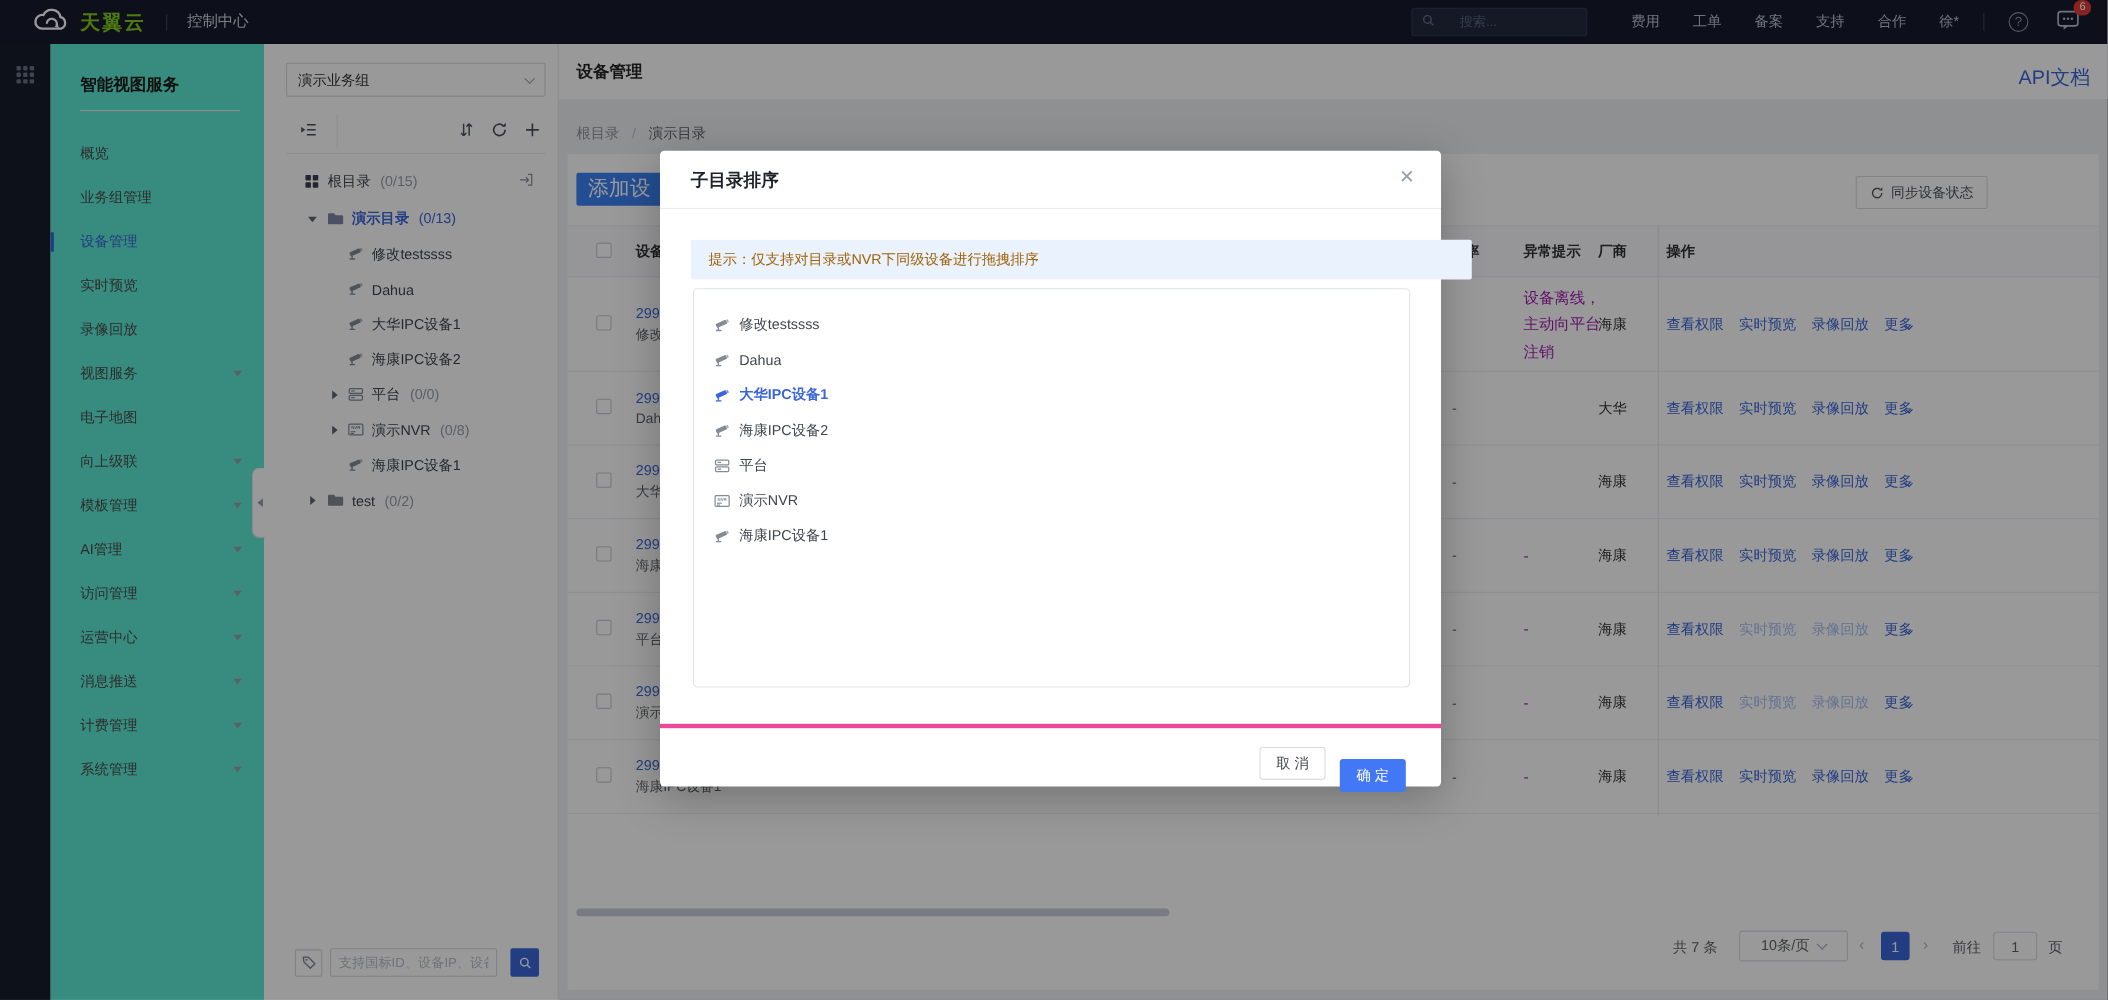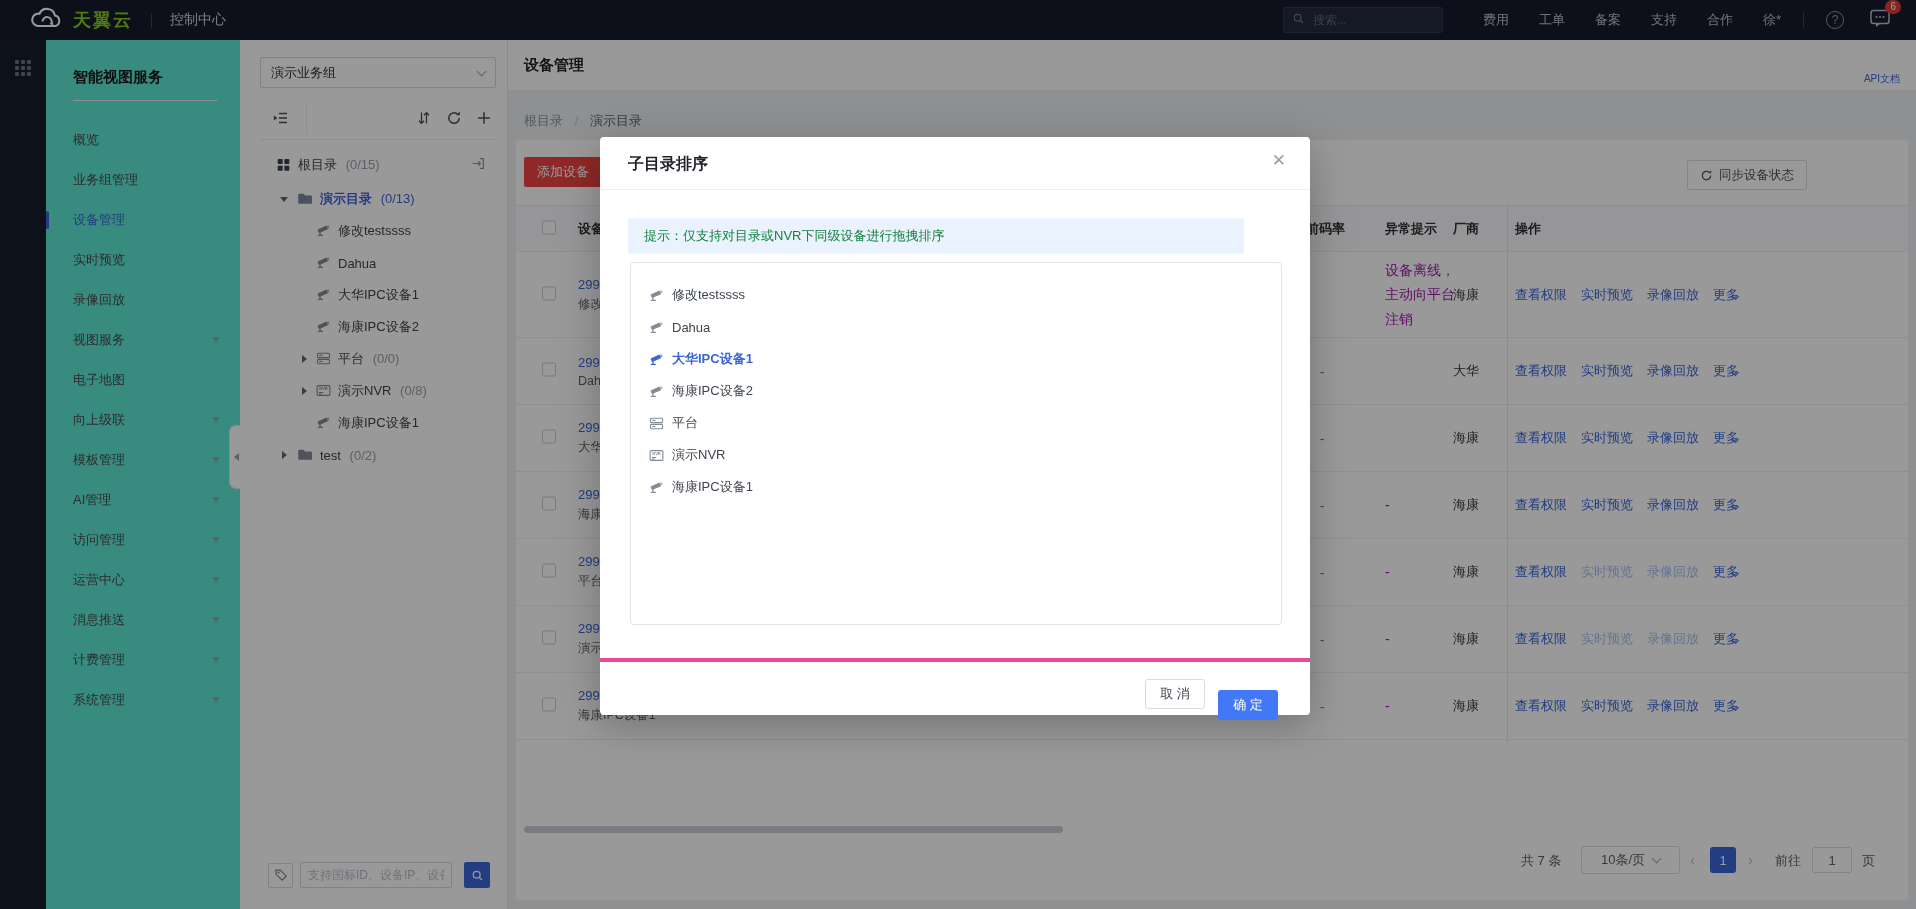--- a/index.html
+++ b/index.html
@@ -6,21 +6,21 @@
   *{box-sizing:border-box;font-family:"Liberation Sans","DejaVu Sans",sans-serif;}
   #app{position:relative;width:1916px;height:909px;overflow:hidden;background:#eef0f4;font-size:13px;color:#333;}
 
   
   .topbar{position:absolute;left:0;top:0;width:1916px;height:40px;background:#161c2d;display:flex;align-items:center;z-index:5;}
   .brand{display:flex;align-items:center;gap:9px;padding-left:30px;}
   .brand-name{color:#84cc16;font-size:18px;font-weight:700;letter-spacing:2px;}
   .tb-div{width:1px;height:15px;background:#3a4358;margin:0 18px;}
   .console-label{color:#cdd3e0;font-size:14px;}
   .tb-right{margin-left:auto;display:flex;align-items:center;padding-right:26px;}
-  .tb-search{width:160px;height:26px;background:#232a3f;border:1px solid #323a52;border-radius:3px;display:flex;align-items:center;padding:0 8px;gap:6px;margin-right:40px;}
+  .tb-search{width:160px;height:26px;background:#232a3f;border:1px solid #323a52;border-radius:3px;display:flex;align-items:center;padding:0 8px;gap:20px;margin-right:40px;}
   .tb-search input{flex:1;background:transparent;border:none;outline:none;color:#aab1c5;font-size:12px;width:100px;}
   .tb-search input::placeholder{color:#5d6680;}
   .tb-nav{display:flex;align-items:center;gap:30px;margin-right:30px;}
   .tb-nav span{color:#b9c0d2;font-size:13px;cursor:pointer;}
   .tb-user{color:#b9c0d2;font-size:13px;margin-right:22px;}
   .tb-sep{width:1px;height:16px;background:#3a4358;margin-right:22px;}
   .help-circle{width:18px;height:18px;border:1.5px solid #8a93a8;border-radius:50%;color:#8a93a8;font-size:12px;display:flex;align-items:center;justify-content:center;margin-right:26px;}
   .msg-wrap{position:relative;}
   .badge{position:absolute;top:-9px;right:-11px;background:#e23c39;color:#fff;font-size:10px;line-height:1;padding:2px 5px;border-radius:8px;}
 
@@ -64,27 +64,27 @@
   .tree-search{position:absolute;left:0;top:815px;width:268px;height:40px;display:flex;align-items:center;}
   .ts-iconbtn{position:absolute;left:28px;width:25px;height:25px;border:1px solid #d5d9e0;border-radius:2px;display:flex;align-items:center;justify-content:center;cursor:pointer;}
   .ts-input{position:absolute;left:60px;width:152px;height:26px;border:1px solid #d5d9e0;border-radius:2px;padding:0 7px;font-size:12px;color:#666;outline:none;}
   .ts-input::placeholder{color:#b9bfc9;}
   .ts-btn{position:absolute;left:224px;width:26px;height:26px;background:#3a66d9;border-radius:2px;display:flex;align-items:center;justify-content:center;cursor:pointer;}
 
   
   .main{position:absolute;left:508px;top:40px;width:1408px;height:869px;}
   .titlebar{position:absolute;left:0;top:0;width:1408px;height:50px;background:#fff;}
   .page-title{position:absolute;left:16px;top:16px;font-size:15px;font-weight:700;color:#262626;}
-  .api-link{position:absolute;right:16px;top:32px;color:#3a66d9;font-size:10px;cursor:pointer;}
+  .api-link{position:absolute;right:16px;top:18px;color:#3a66d9;font-size:18px;cursor:pointer;}
   .crumbbar{position:absolute;left:16px;top:72px;font-size:13px;}
   .crumb-root{color:#909399;cursor:pointer;}
   .crumb-sep{color:#c0c4cc;margin:0 8px;}
   .crumb-cur{color:#606266;}
   .card{position:absolute;left:8px;top:100px;width:1392px;height:760px;background:#fff;border-radius:2px;}
-  .btn-primary{background:#ef4444;color:#fff;border:none;border-radius:2px;font-size:13px;cursor:pointer;}
+  .btn-primary{background:#3b82f6;color:#fff;border:none;border-radius:2px;font-size:19px;cursor:pointer;}
   .add-btn{position:absolute;left:8px;top:17px;width:78px;height:30px;}
   .sync-btn{position:absolute;left:1171px;top:20px;height:30px;padding:0 12px;background:#fff;border:1px solid #d9dce3;border-radius:2px;color:#4e5358;font-size:12.5px;display:flex;align-items:center;gap:6px;cursor:pointer;}
 
   
   .thead{position:absolute;left:0;top:65px;width:1392px;height:47px;background:#fafbfd;border-top:1px solid #eceef2;border-bottom:1px solid #eceef2;font-weight:700;color:#303133;}
   .thead .hc{position:absolute;top:50%;transform:translateY(-50%);white-space:nowrap;}
   .cb{display:inline-block;width:14px;height:14px;border:1px solid #c6cad2;border-radius:2px;background:#fff;cursor:pointer;}
   .trow{position:absolute;left:0;width:1392px;border-bottom:1px solid #eceef2;}
   .cell{position:absolute;top:50%;transform:translateY(-50%);white-space:nowrap;}
   .dev-id{color:#3a66d9;cursor:pointer;}
@@ -106,21 +106,21 @@
   .pg-goto{position:absolute;left:1259px;top:6px;}
   .pg-input{position:absolute;left:1296px;top:1px;width:40px;height:26px;border:1px solid #d9dce3;border-radius:3px;text-align:center;font-size:13px;color:#606266;outline:none;}
   .pg-unit{position:absolute;left:1346px;top:6px;}
 
   
   .mask{position:absolute;left:0;top:0;width:1916px;height:909px;background:rgba(0,0,0,.40);z-index:50;}
   .modal{position:absolute;left:600px;top:137px;width:710px;height:578px;background:#fff;border-radius:4px;box-shadow:0 10px 40px rgba(0,0,0,.25);z-index:60;}
   .m-head{position:absolute;left:0;top:0;width:710px;height:53px;border-bottom:1px solid #ebedf0;}
   .m-title{position:absolute;left:28px;top:17px;font-size:16px;font-weight:700;color:#1f2329;}
   .m-close{position:absolute;right:24px;top:15px;font-size:17px;color:#9aa0a8;cursor:pointer;line-height:1;}
-  .m-hint{position:absolute;left:28px;top:81px;width:616px;height:36px;background:#e9f2fd;border-radius:2px;display:flex;align-items:center;padding-left:16px;color:#15803d;font-size:13px;}
+  .m-hint{position:absolute;left:28px;top:81px;width:710px;height:36px;background:#e9f2fd;border-radius:2px;display:flex;align-items:center;padding-left:16px;color:#a16207;font-size:13px;}
   .m-box{position:absolute;left:30px;top:125px;width:652px;height:363px;border:1px solid #dfe3e8;border-radius:4px;overflow:hidden;}
   .m-item{position:absolute;left:0;width:652px;height:32px;display:flex;align-items:center;padding-left:18px;gap:8px;color:#3f454d;cursor:grab;}
   .m-item.sel{color:#3a66d9;font-weight:700;}
   .m-foot{position:absolute;left:0;top:521px;width:710px;height:57px;border-top:4px solid #ec4899;}
   .m-cancel{position:absolute;left:545px;top:17px;width:60px;height:30px;background:#fff;border:1px solid #d9dce3;border-radius:3px;color:#3f454d;font-size:13px;cursor:pointer;}
   .m-ok{position:absolute;left:618px;top:28px;width:60px;height:30px;border-radius:3px;font-size:13px;}
 </style>
 </head>
 <body>
 

